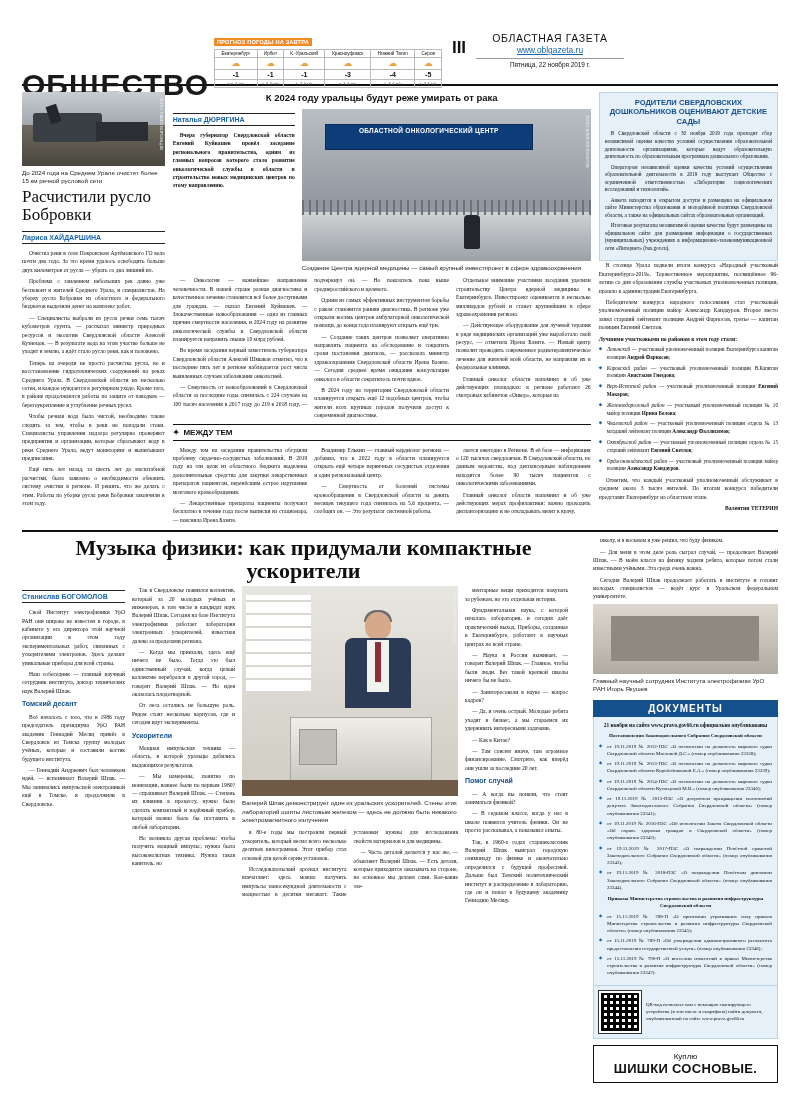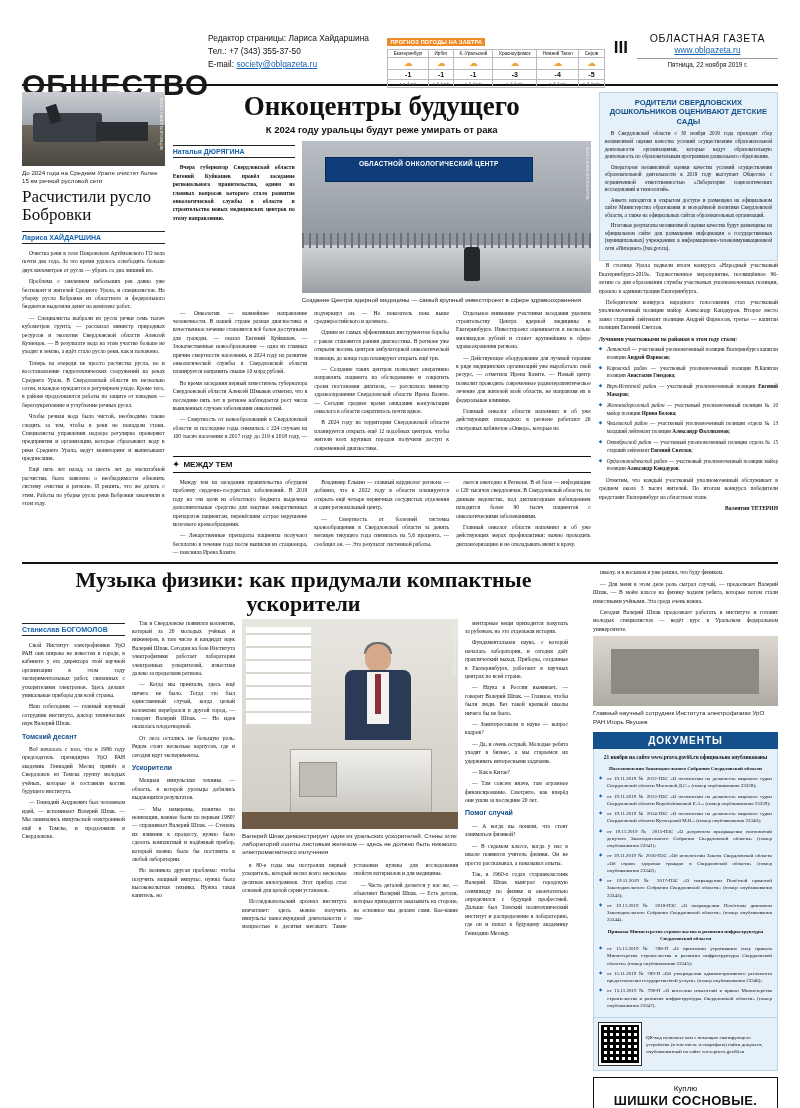--- a/index.html
+++ b/index.html
@@ -130,26 +130,20 @@
   .center { text-align:center; }
   .mt4 { margin-top:4px; }
 </style>
 </head>
 <body>
 
 <div class="page">
 
   <div class="masthead">
     <div class="section-title">ОБЩЕСТВО</div>
-    <div class="editor-block">
-      <div>Редактор страницы: Лариса Хайдаршина</div>
-      <div>Тел.: +7 (343) 355-37-50</div>
-      <div><span>E-mail:</span>
-        <a href="#">society@oblgazeta.ru</a></div>
-    </div>
 
     <div class="weather">
       <div class="weather-title">ПРОГНОЗ ПОГОДЫ НА ЗАВТРА</div>
       <table class="weather-table">
         <tbody>
             <tr class="city">
           <td>Екатеринбург</td>
           <td>Ирбит</td>
           <td>К.-Уральский</td>
           <td>Красноуфимск</td>
@@ -212,21 +206,20 @@
         <p>Очистка реки в селе Покровском Артёмовского ГО вела почти два года. За это время удалось освободить больше двух километров от русла — убрать со дна лишний ил.</p>
         <p>Проблема с заилением небольших рек давно уже беспокоит и жителей Среднего Урала, и специалистов. На уборку русла Бобровки из областного и федерального бюджетов выделили денег на комплекс работ.</p>
         <p>— Специалисты выбрали из русла речки семь тысяч кубометров грунта, — рассказал министр природных ресурсов и экологии Свердловской области Алексей Кузнецов. — В результате вода на этом участке больше не уходит в землю, а идёт стало русло реки, как и положено.</p>
         <p>Теперь на очереди не просто расчистка русла, но и восстановление гидротехнических сооружений на реках Среднего Урала. В Свердловской области их несколько сотен, и каждое нуждается в регулярном уходе. Кроме того, в районе продолжаются работы по защите от паводков — берегоукрепление и углубление речных русел.</p>
         <p>Чтобы речная вода была чистой, необходимо также следить за тем, чтобы в реки не попадали стоки. Специалисты управления надзора регулярно проверяют предприятия и организации, которые сбрасывают воду в реки Среднего Урала, ведут мониторинг и выписывают предписания.</p>
         <p>Ещё пять лет назад, за шесть лет до масштабной расчистки, было заявлено о необходимости обновить систему очистки в регионе. И решить, что же делать с этим. Работы по уборке русла реки Бобровки закончили в этом году.</p>
       </div>
     </div>
 
     <div class="col-mid">
-      <h1 class="headline center">Онкоцентры будущего</h1>
       <div class="subhead center">К 2024 году уральцы будут реже умирать от рака</div>
 
       <div style="display:flex;gap:7px;">
         <div style="width:122px">
           <div class="byline">Наталья ДЮРЯГИНА</div>
           <div class="body">
             <p style="font-weight:bold">Вчера губернатор Свердловской области Евгений Куйвашев провёл заседание регионального правительства, одним из главных вопросов которого стало развитие онкологической службы в области и строительство новых медицинских центров по этому направлению.</p>
           </div>
         </div>
         <div style="width:289px">

